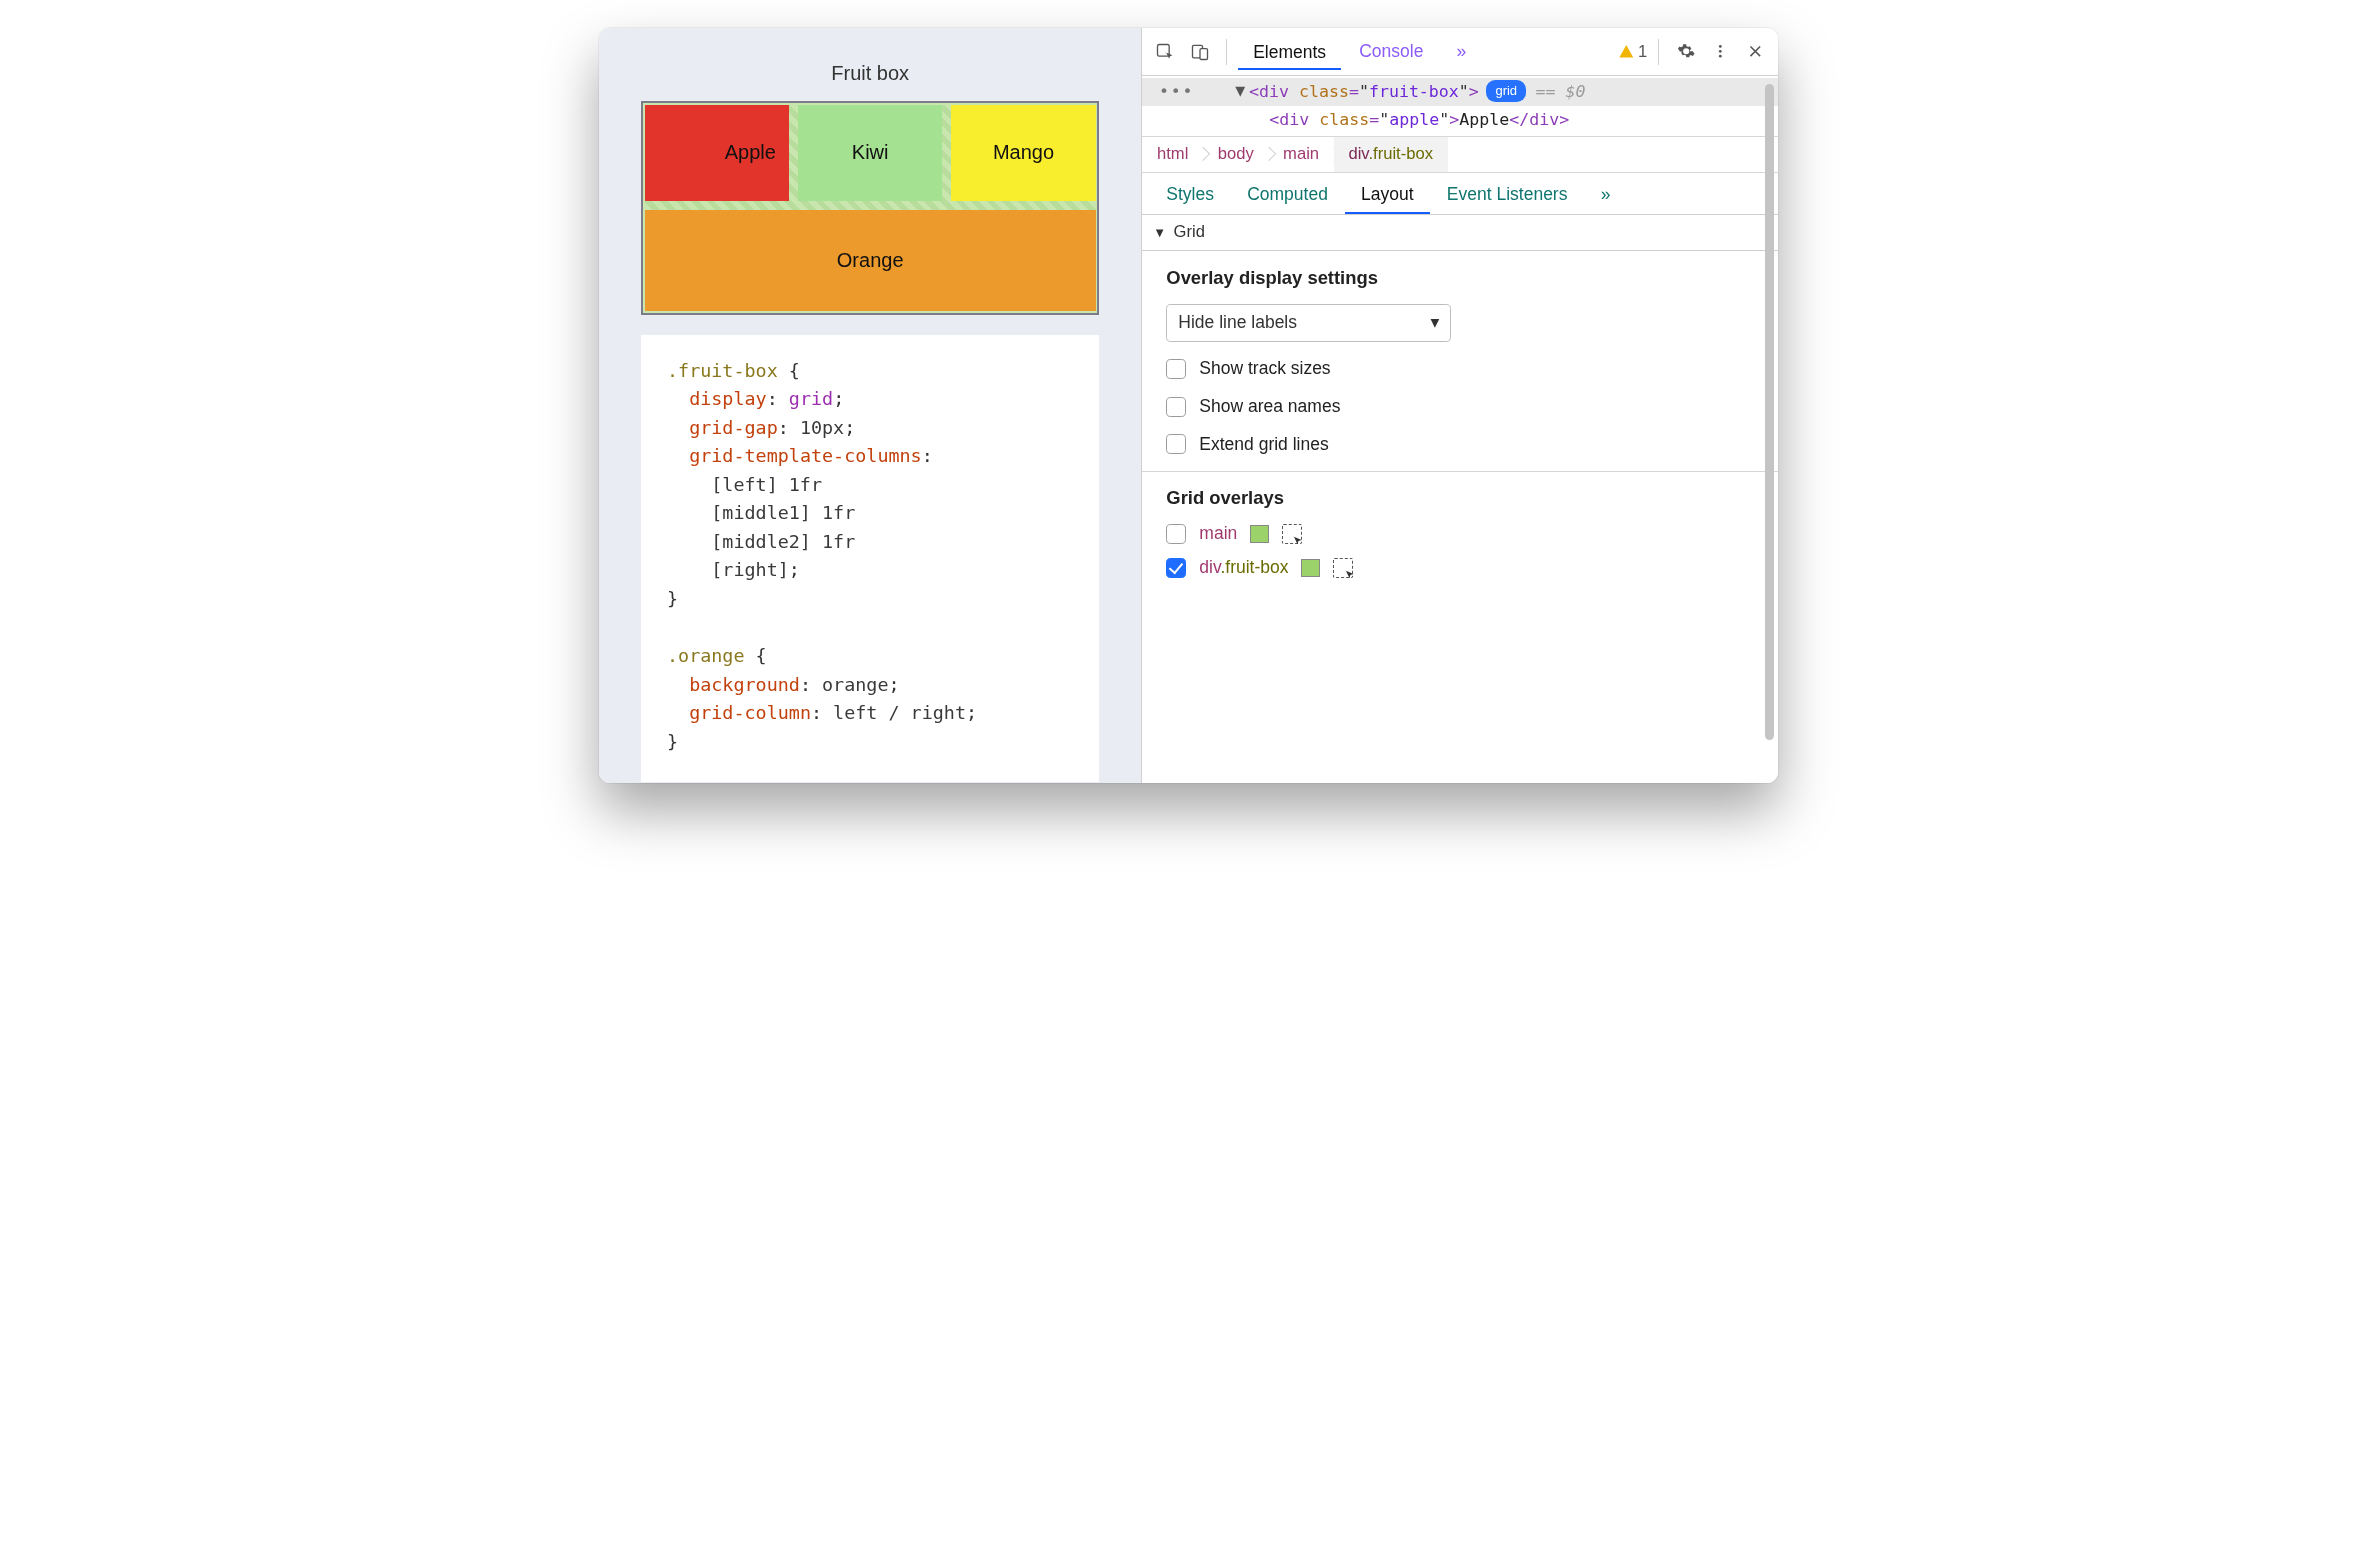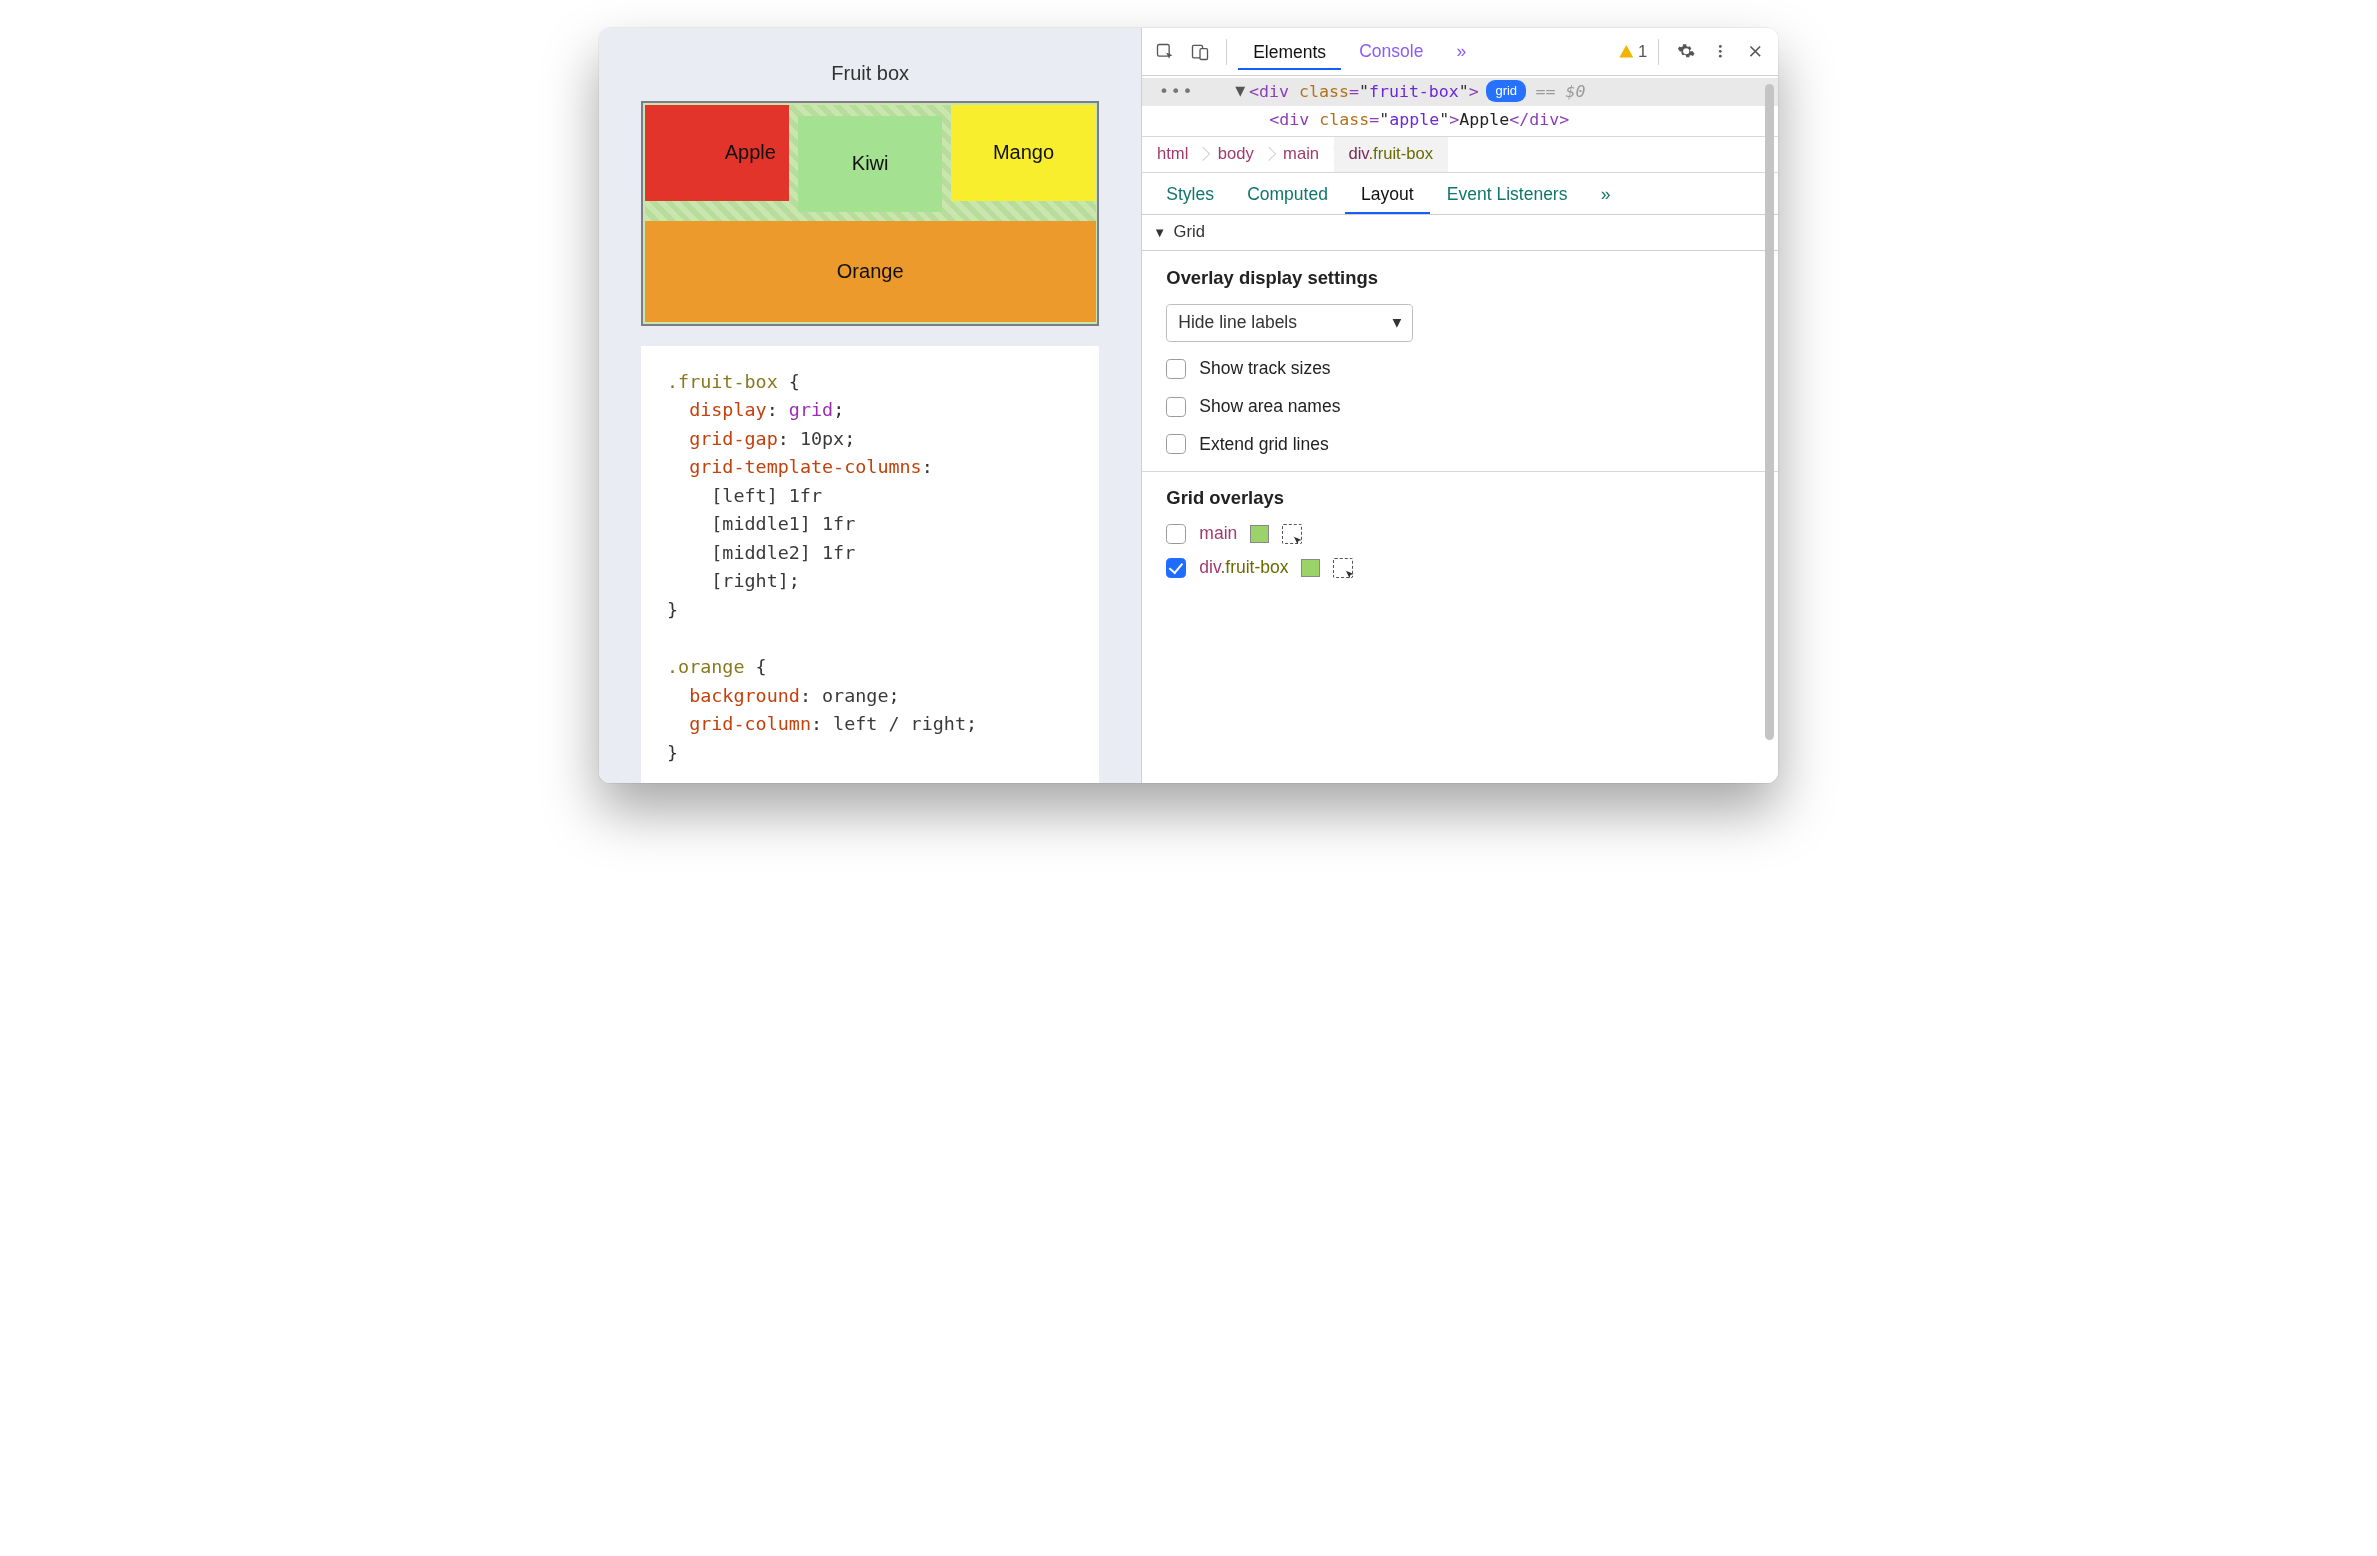--- a/index.html
+++ b/index.html
@@ -49,21 +49,21 @@
   }
   .cell {
     height:96px;
     display:flex;
     align-items:center;
     justify-content:center;
     font-size:20px;
     color:#111;
   }
   .apple  { background:#e3342b; justify-content:flex-end; padding-right:13px;}
-  .kiwi   { background:#a4e191;margin-top:11px; }
+  .kiwi   { background:#a4e191; }
   .mango  { background:#f9ee2e; }
   .orange { background:#eb9a2b; grid-column: 1 / span 3; height:101px;}
   .css-card {
     margin-top: 20px;
     background:#fff;
     padding: 22px 26px 26px 26px;
     font-family: ui-monospace, Menlo, Consolas, monospace;
     font-size:18.4px;
     line-height:1.55;
     color:#333;
@@ -162,21 +162,21 @@
     border-bottom:0.9px solid #d0d0d0;
     padding:7.4px 11px;
     display:flex;align-items:center;gap:7.4px;
   }
   .section-caret{font-size:13px;color:#333;}
   .panel-body{ padding: 16.6px 24px 9.2px 24px; font-size:17.5px; color:#222; position:relative;}
   .panel-body h4{ margin:0 0 14.7px 0; font-size:18.4px; font-weight:600;}
   .select{
     display:inline-flex;align-items:center;justify-content:space-between;
     border:0.9px solid #bdbdbd;border-radius:4.6px;padding:7.4px 11px;
-    width:247px;color:#333;background:#fff;
+    width:285px;color:#333;background:#fff;
   }
   .select .chev{margin-left:7.4px;}
   .check-row{display:flex;align-items:center;gap:13px;margin:16.6px 0;}
   .chk{
     width:20px;height:20px;border:1.4px solid #9a9a9a;border-radius:4.6px;background:#fff;
   }
   .chk.checked{ background:#1f6dff;border-color:#1f6dff; position:relative;}
   .chk.checked::after{
     content:"";position:absolute;left:4.6px;top:0.9px;width:5.5px;height:11px;
     border:solid #fff;border-width:0 2.8px 2.8px 0;transform:rotate(40deg);

